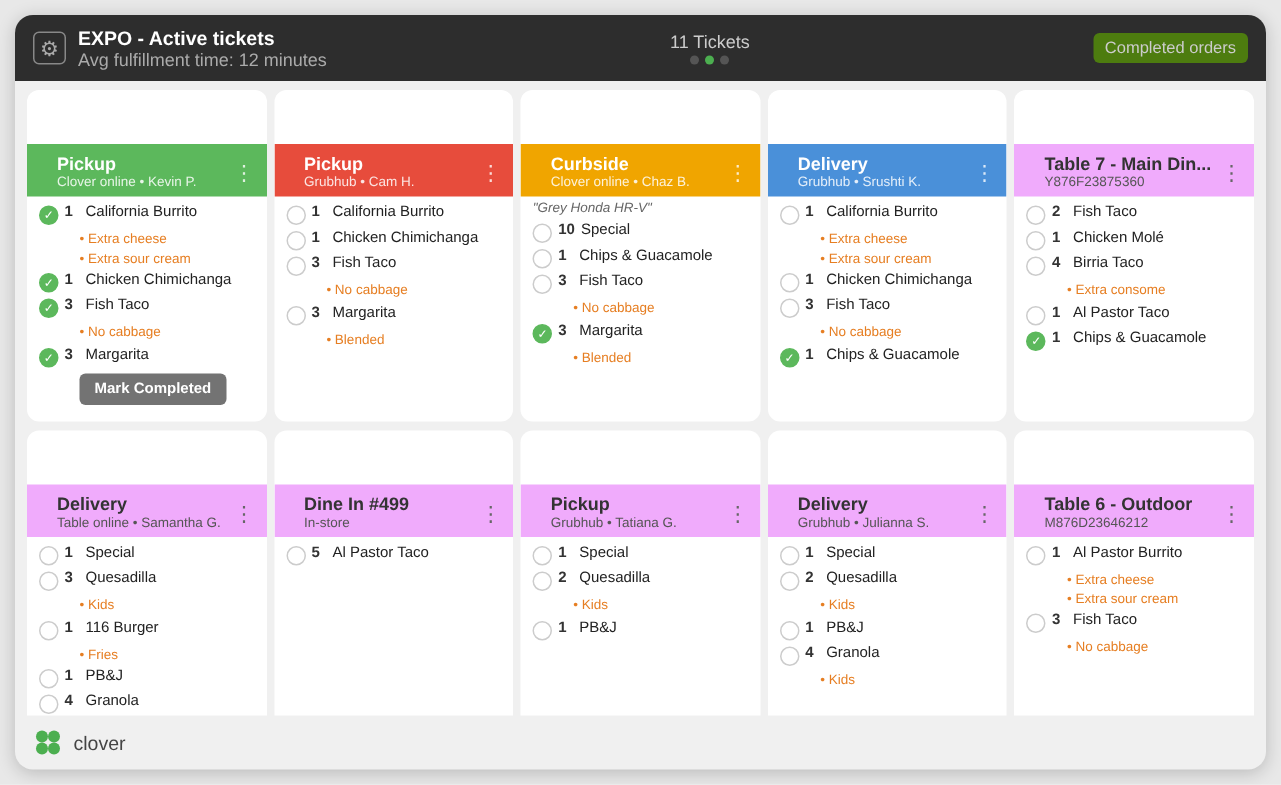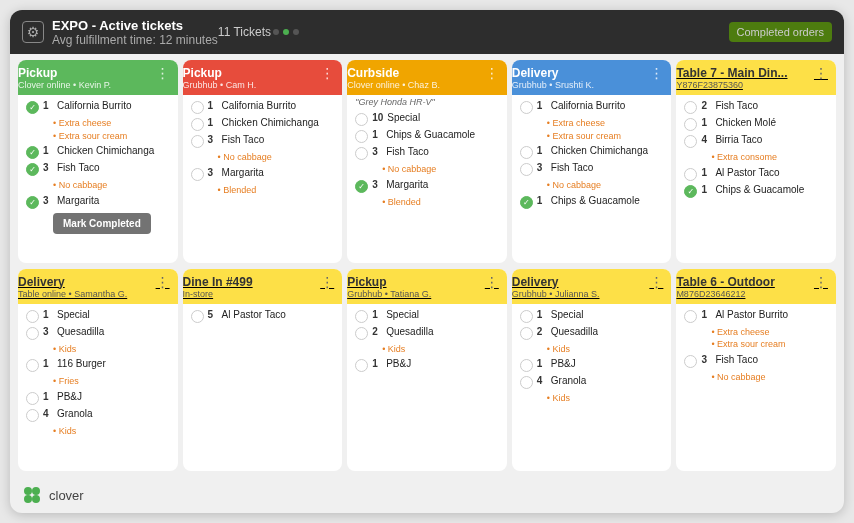--- a/index.html
+++ b/index.html
@@ -54,21 +54,21 @@
       font-weight: 600;
       color: white;
     }
     .header-sub {
       font-size: 12px;
       color: #aaa;
     }
     .header-center {
       flex: 1;
       display: flex;
-      flex-direction: row;
+      flex-direction: column;
       align-items: center;
       gap: 2px;
     }
     .tickets-count {
       font-size: 12px;
       color: #ccc;
     }
     .dots {
       display: flex;
       gap: 4px;
@@ -106,30 +106,31 @@
     .card {
       background: white;
       border-radius: 8px;
       flex: 1;
       display: flex;
       flex-direction: column;
       overflow: hidden;
       min-width: 0;
     }
     .card-header {
-      padding: 6px 8px 4px 0;
+      padding: 6px 8px 4px 20px;
       display: flex;
       justify-content: space-between;
-      align-items: flex-start;
+      align-items: center;
+      margin-top: 36px;
     }
     .card-header.green { background: #5cb85c; }
     .card-header.red { background: #e74c3c; }
     .card-header.orange { background: #f0a500; }
     .card-header.blue { background: #4a90d9; }
-    .card-header.gray { background: #fde047; text-decoration: underline; }
+    .card-header.gray { background: #f0abfc; }
     .card-title {
       font-size: 12px;
       font-weight: 700;
       color: white;
       line-height: 1.2;
     }
     .card-header.gray .card-title { color: #333; }
     .card-subtitle {
       font-size: 9px;
       color: rgba(255,255,255,0.85);

